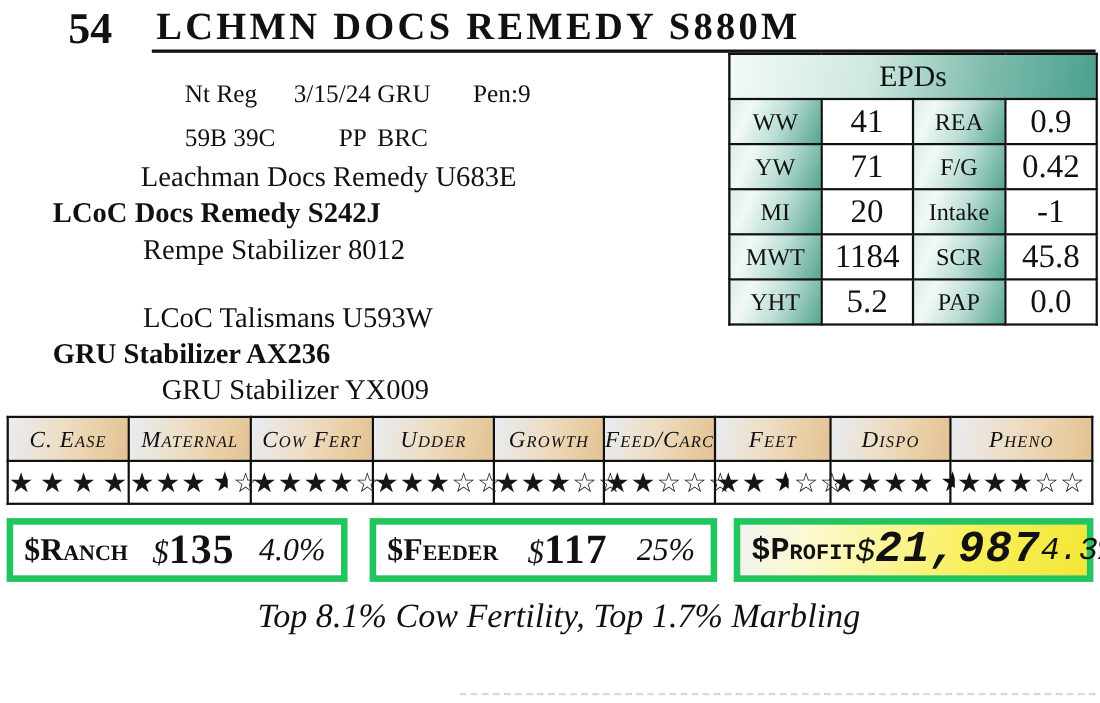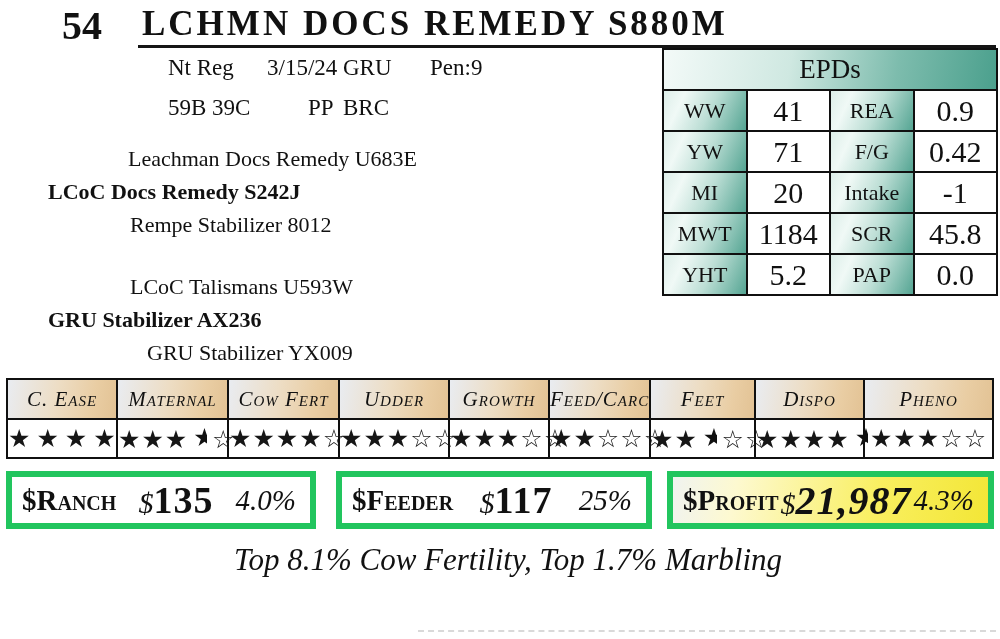--- a/index.html
+++ b/index.html
@@ -5,31 +5,31 @@
   html,body{margin:0;padding:0;background:#fff;}
   .page{position:relative;width:1000px;height:639px;background:#ffffff;overflow:hidden;
         font-family:"Liberation Serif",serif;color:#111;}
 
   
   .lot-number{position:absolute;left:62px;top:2px;font-size:40px;font-weight:700;}
   .lot-title{position:absolute;left:142px;top:4px;font-size:35px;font-weight:700;letter-spacing:3px;white-space:nowrap;}
   .title-rule{position:absolute;left:138px;top:45px;width:858px;height:3px;background:#151515;}
 
   
-  .info{position:absolute;font-size:23px;white-space:nowrap;}
+  .info{position:absolute;font-size:23px;white-space:nowrap;margin-top:18px;}
   .i-reg{left:168px;top:55px;}
   .i-dob{left:267px;top:55px;}
   .i-brd{left:343px;top:55px;}
   .i-pen{left:430px;top:55px;}
   .i-tat{left:168px;top:95px;}
   .i-pp{left:308px;top:95px;}
   .i-brc{left:343px;top:95px;}
 
   
-  .ped{position:absolute;font-size:22px;white-space:nowrap;}
+  .ped{position:absolute;font-size:26px;white-space:nowrap;}
   .ped.bold{font-weight:700;}
   .p1{left:128px;top:146px;}
   .p2{left:48px;top:179px;}
   .p3{left:130px;top:212px;}
   .p4{left:130px;top:274px;}
   .p5{left:48px;top:307px;}
   .p6{left:147px;top:340px;}
 
   
   .epd-table{position:absolute;left:662px;top:48px;width:336px;border-collapse:collapse;table-layout:fixed;}
@@ -52,21 +52,21 @@
   .half{display:inline-block;width:0.95em;overflow:hidden;vertical-align:bottom;height:1.25em;}
   .half>span{display:inline-block;width:0.55em;overflow:hidden;white-space:nowrap;font-family:"DejaVu Sans",sans-serif;}
 
   
   #indexes{position:absolute;left:0;top:471px;width:1000px;height:58px;}
   .idx-box{position:absolute;top:0;height:58px;box-sizing:border-box;border:6px solid #22c55e;background:#fff;
            display:flex;align-items:center;justify-content:space-between;padding:0 14px 0 10px;}
   .idx-box:nth-child(1){left:6px;width:310px;}
   .idx-box:nth-child(2){left:336px;width:316px;}
   .idx-box:nth-child(3){left:667px;width:327px;}
-  .idx-box.highlight{background:linear-gradient(100deg,#f0f3f0 0%,#fdf9d0 20%,#f9ef5f 65%,#f3e636 100%);}
+  .idx-box.highlight{background:linear-gradient(100deg,#f0f3f0 0%,#fdf9d0 20%,#f9ef5f 65%,#f3e636 100%);font-family:Liberation Mono, monospace;}
   .idx-label{font-weight:700;font-variant:small-caps;font-size:29px;}
   .idx-val{white-space:nowrap;}
   .idx-sign{font-style:italic;font-size:30px;}
   .idx-num{font-weight:700;font-size:38px;letter-spacing:1px;}
   .highlight .idx-num{font-style:italic;font-size:40px;}
   .idx-pct{font-style:italic;font-size:29px;}
 
   
   #footnotes{position:absolute;left:0;top:537px;width:1000px;text-align:center;}
   .footnote{font-style:italic;font-size:31px;line-height:46px;margin-left:16px;}

